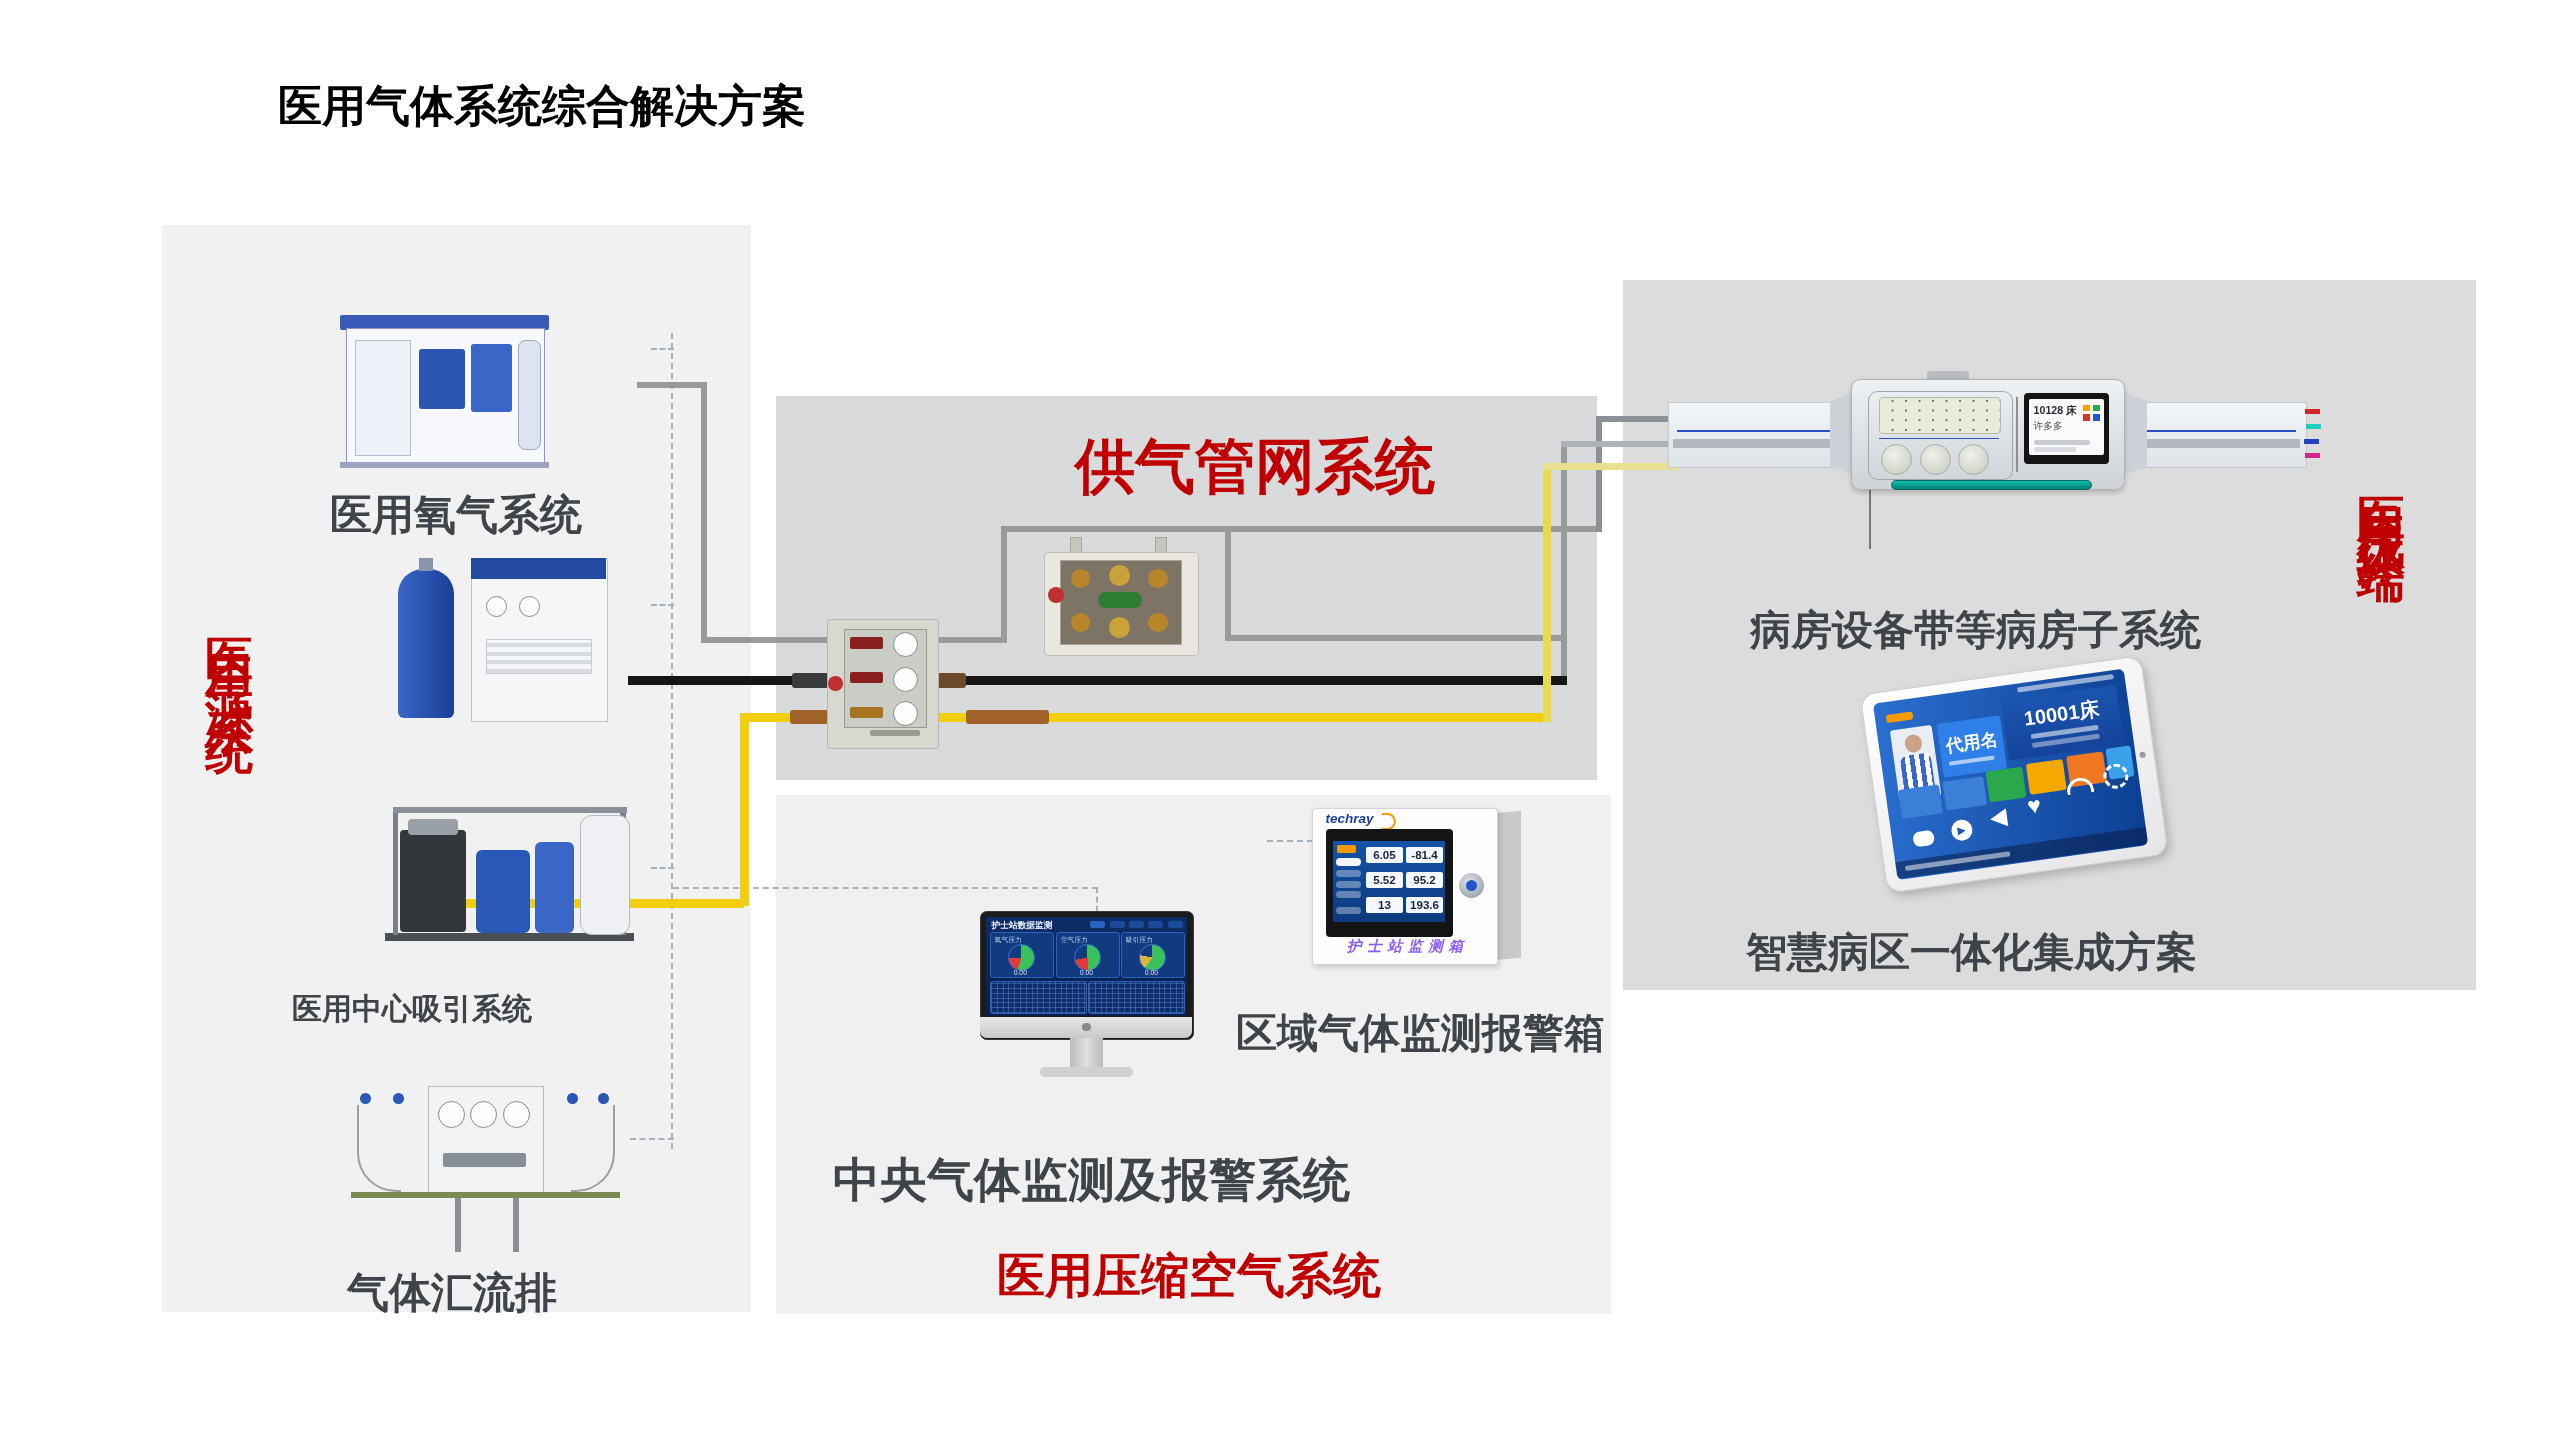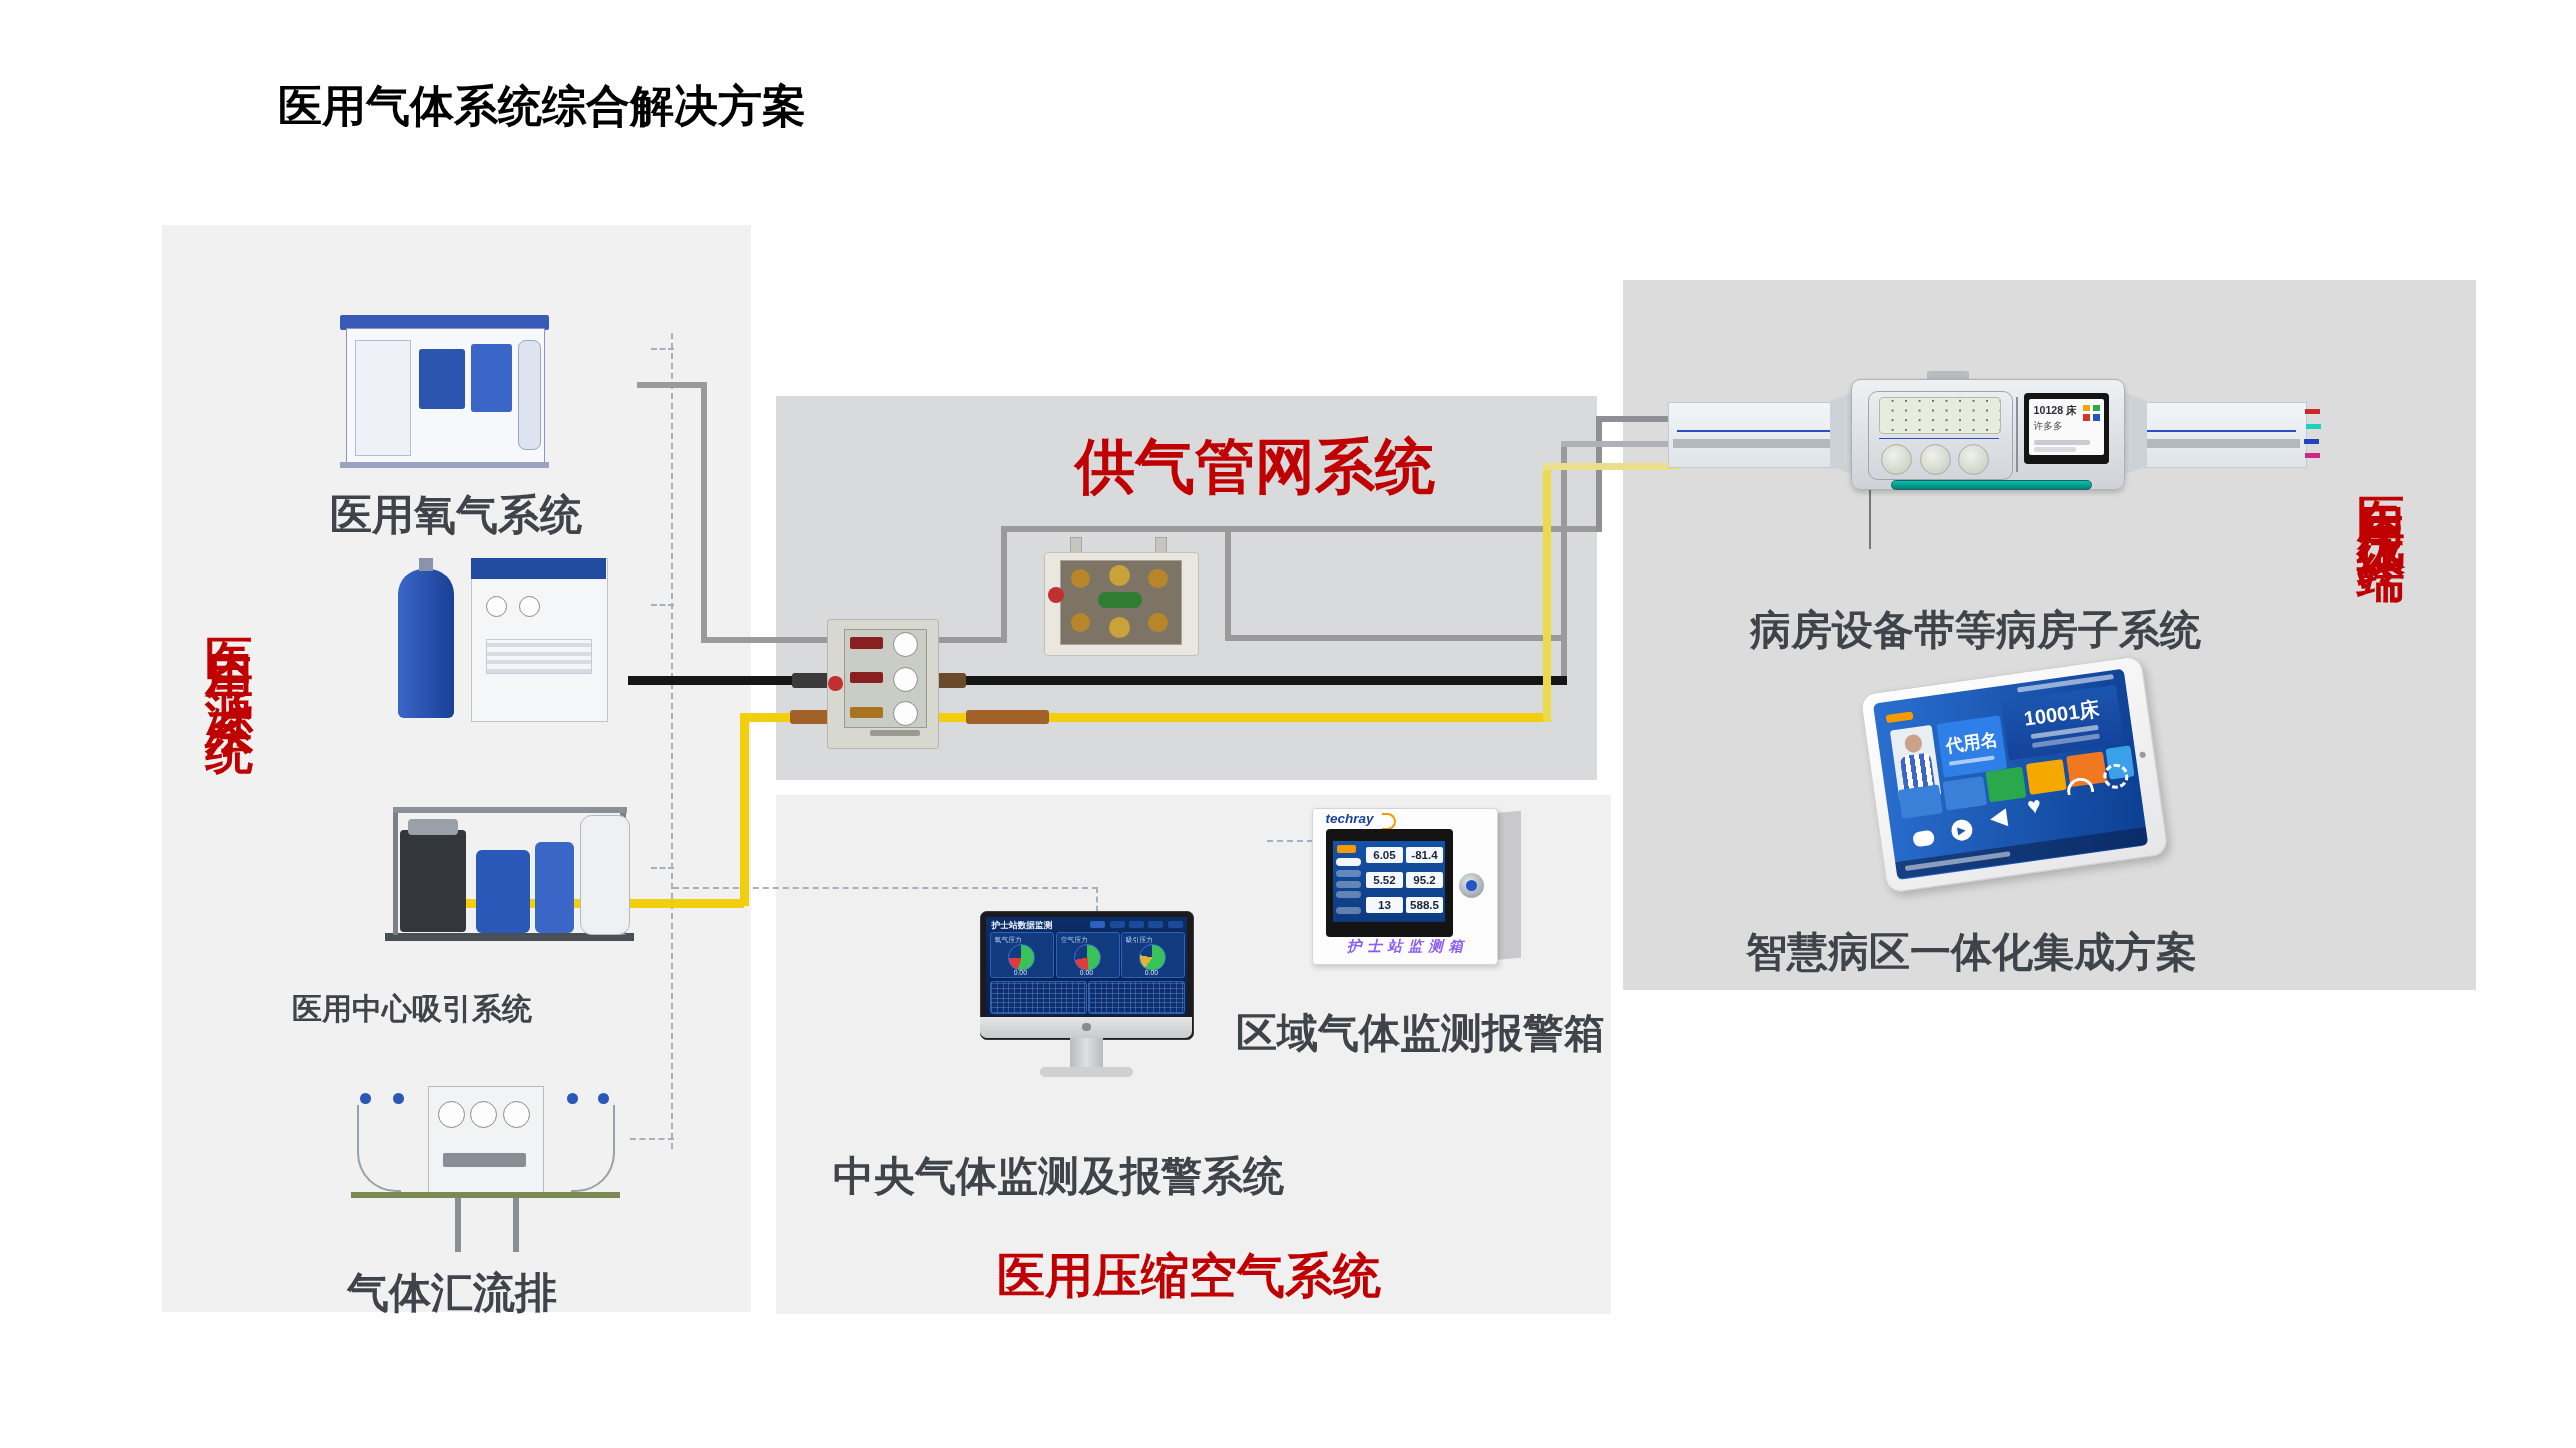--- a/index.html
+++ b/index.html
@@ -200,21 +200,21 @@
       <div class="a" style="left:2.9px;top:17.4px;width:25px;height:7.7px;background:#f2f5fa;border-radius:3.9px;"></div>
       <div class="a" style="left:2.9px;top:29px;width:25px;height:6.8px;background:rgba(255,255,255,.35);border-radius:3.9px;"></div>
       <div class="a" style="left:2.9px;top:40px;width:25px;height:6.8px;background:rgba(255,255,255,.35);border-radius:3.9px;"></div>
       <div class="a" style="left:2.9px;top:50px;width:25px;height:6.8px;background:rgba(255,255,255,.35);border-radius:3.9px;"></div>
       <div class="a" style="left:2.9px;top:66px;width:25px;height:6.8px;background:rgba(255,255,255,.35);border-radius:3.9px;"></div>
       <div class="a valcell" style="left:33px;top:5.8px;width:37px;height:16.4px;">6.05</div>
       <div class="a valcell" style="left:73px;top:5.8px;width:37px;height:16.4px;">-81.4</div>
       <div class="a valcell" style="left:33px;top:31px;width:37px;height:16.4px;">5.52</div>
       <div class="a valcell" style="left:73px;top:31px;width:37px;height:16.4px;">95.2</div>
       <div class="a valcell" style="left:33px;top:56px;width:37px;height:16.4px;">13</div>
-      <div class="a valcell" style="left:73px;top:56px;width:37px;height:16.4px;">588.5</div>
+      <div class="a valcell" style="left:73px;top:56px;width:37px;height:16.4px;">193.6</div>
     </div>
     <div class="a" style="left:147px;top:71px;width:25px;height:25px;border-radius:50%;background:radial-gradient(circle at 40% 35%,#dfe3e8,#8a929c);">
       <div class="a" style="left:6.8px;top:6.8px;width:11.6px;height:11.6px;border-radius:50%;background:#2255cc;"></div>
     </div>
     <div class="txt" style="left:35px;top:135px;font-size:14.5px;font-weight:800;color:#8b5cf6;letter-spacing:5.8px;font-style:italic;z-index:6;">护士站监测箱</div>
   </div>
 
   <div class="dev" style="left:1668px;top:367px;width:657px;height:121px;">
     <div class="a" style="left:0;top:35px;width:188px;height:64px;background:linear-gradient(180deg,#f2f5f8,#dfe4e9);border:1px solid #c5cacf;">
       <div class="a" style="left:7.7px;top:27px;width:172px;height:1.9px;background:#2a4fc0;"></div>
@@ -298,20 +298,20 @@
   <div class="txt vtext" style="left:205px;top:599px;">医用气源系统</div>
   <div class="txt vtext" style="left:2357px;top:458px;letter-spacing:11.6px;">医用气体终端</div>
 
   <div class="txt lbl" style="left:330px;top:487px;font-size:42px;">医用氧气系统</div>
   <div class="txt lbl" style="left:292px;top:989px;font-size:30px;">医用中心吸引系统</div>
   <div class="txt lbl" style="left:347px;top:1265px;font-size:42px;">气体汇流排</div>
 
   <div class="txt red" style="left:1039px;top:427px;font-size:60px;margin-left:36px;">供气管网系统</div>
 
   <div class="txt lbl" style="left:1236px;top:1006px;font-size:41px;">区域气体监测报警箱</div>
-  <div class="txt lbl" style="left:833px;top:1149px;font-size:41px;">中央气体监测及报警系统</div>
+  <div class="txt lbl" style="left:833px;top:1149px;font-size:47px;">中央气体监测及报警系统</div>
   <div class="txt red" style="left:997px;top:1244px;font-size:48px;">医用压缩空气系统</div>
 
   <div class="txt lbl" style="left:1750px;top:603px;font-size:41px;">病房设备带等病房子系统</div>
   <div class="txt lbl" style="left:1746px;top:925px;font-size:41px;">智慧病区一体化集成方案</div>
 
 </div>
 
 
 </body></html>

